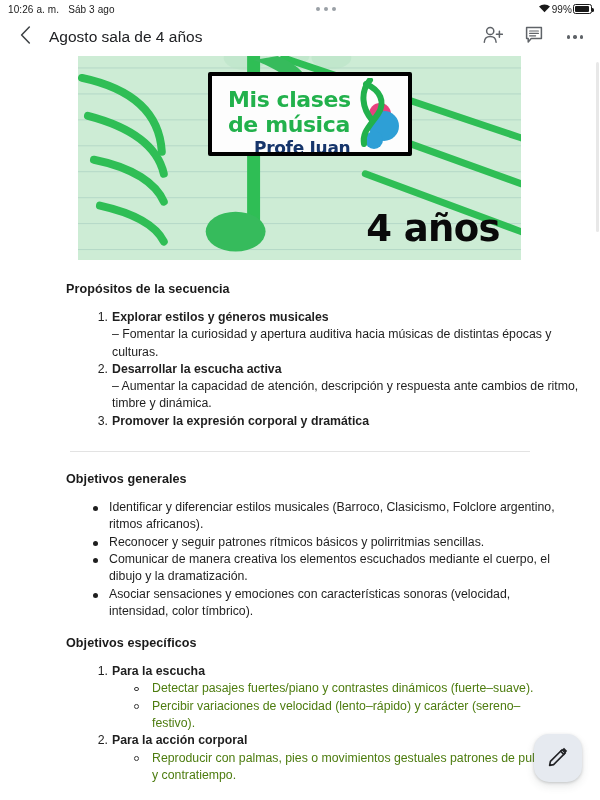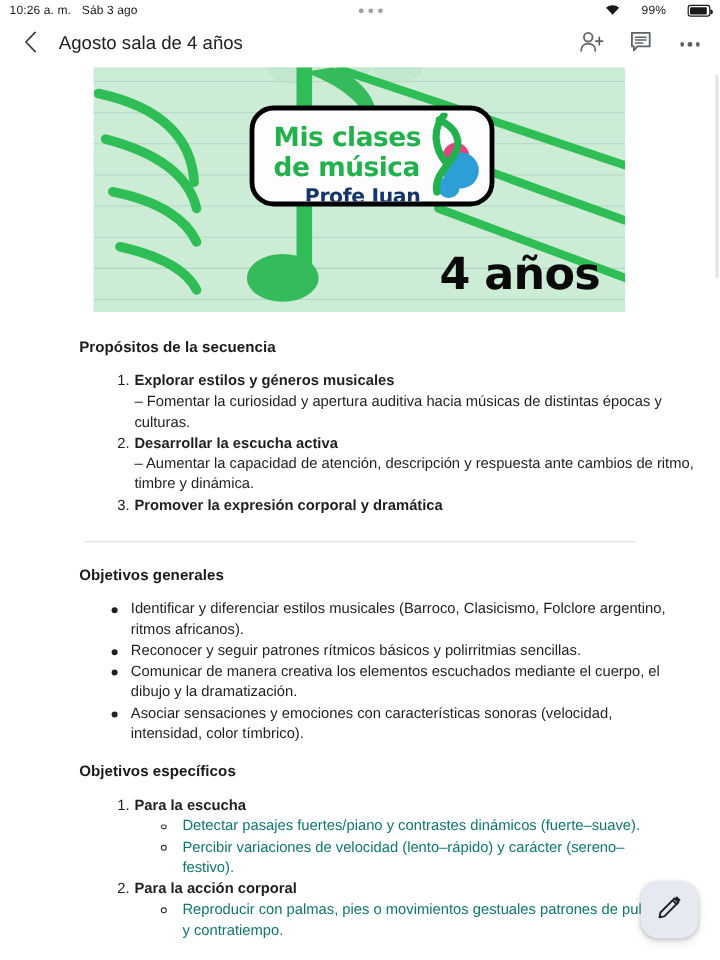--- a/index.html
+++ b/index.html
@@ -19,21 +19,21 @@
     align-items:center;
     padding:0 8px;
     font-size:10px;
     color:#1a1a1a;
     letter-spacing:0.1px;
   }
   .sb-left { display:flex; align-items:baseline; gap:9px; white-space:nowrap; }
   .sb-center { flex:1; display:flex; justify-content:center; align-items:center; }
   .sb-dots { display:flex; gap:4px; }
   .sb-dots i { width:4px; height:4px; border-radius:50%; background:#9aa0a6; display:block; }
-  .sb-right { display:flex; align-items:center; gap:18px; white-space:nowrap; }
+  .sb-right { display:flex; align-items:center; gap:1px; white-space:nowrap; }
   .wifi-ic { display:block; }
   .batt {
     width:19px; height:10px; border:1.4px solid #1a1a1a; border-radius:2.5px;
     position:relative; padding:1.3px;
   }
   .batt::after {
     content:""; position:absolute; right:-3.2px; top:2.6px;
     width:2px; height:4px; background:#1a1a1a; border-radius:0 1.5px 1.5px 0;
   }
   .batt i { display:block; height:100%; width:96%; background:#1a1a1a; border-radius:1px; }
@@ -89,25 +89,25 @@
     font-weight:bold;
     color:#0a0a0a;
     letter-spacing:-0.6px;
     line-height:1;
     font-family:"DejaVu Sans", sans-serif;
   }
 
   
   .logo-card {
     position:absolute;
-    left:130px; top:32px;
+    left:130px; top:16px;
     width:204px; height:84px;
     background:#fdfdfd;
     border:4px solid #000;
-    border-radius:20px;
+    border-radius:2px;
     overflow:hidden;
   }
   .logo-l1, .logo-l2 {
     position:absolute; left:16px;
     color:#22b14c;
     font-weight:bold;
     font-family:"DejaVu Sans", sans-serif;
     letter-spacing:-0.4px;
     line-height:1;
   }
@@ -174,21 +174,21 @@
     background:#1f1f1f;
   }
 
   .clist { margin:0; padding:0; list-style:none; }
   .clist > li {
     position:relative;
     padding-left:152px;
     padding-right:48px;
     font-size:12.3px;
     line-height:17.3px;
-    color:#0f766e;
+    color:#4d7c0f;
   }
   .clist > li::before {
     content:"";
     position:absolute;
     left:134px; top:6.4px;
     width:4.6px; height:4.6px;
     border-radius:50%;
     border:1px solid #3c3c3c;
     background:transparent;
     box-sizing:border-box;

